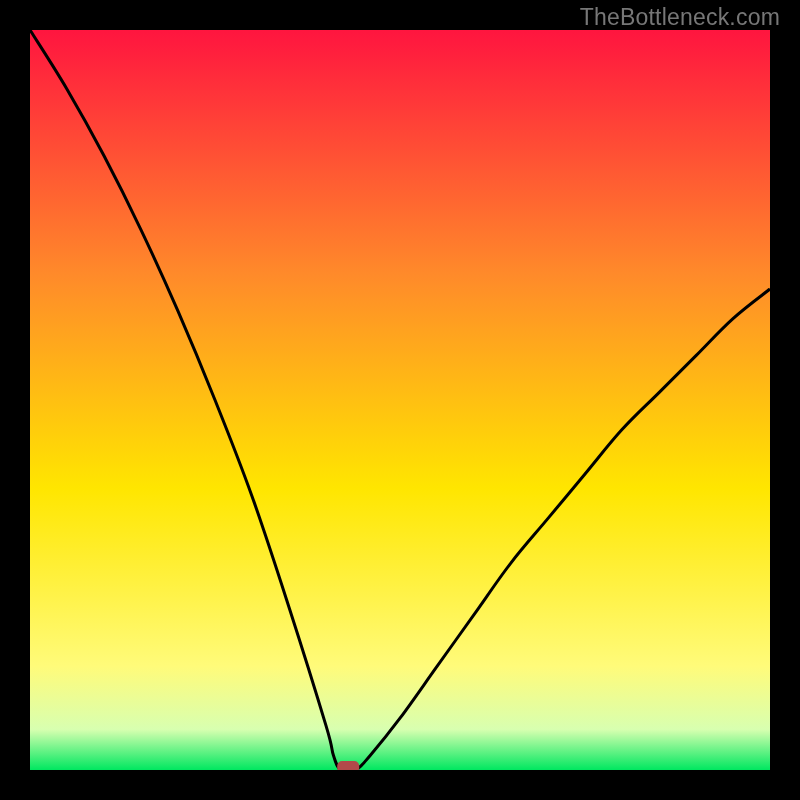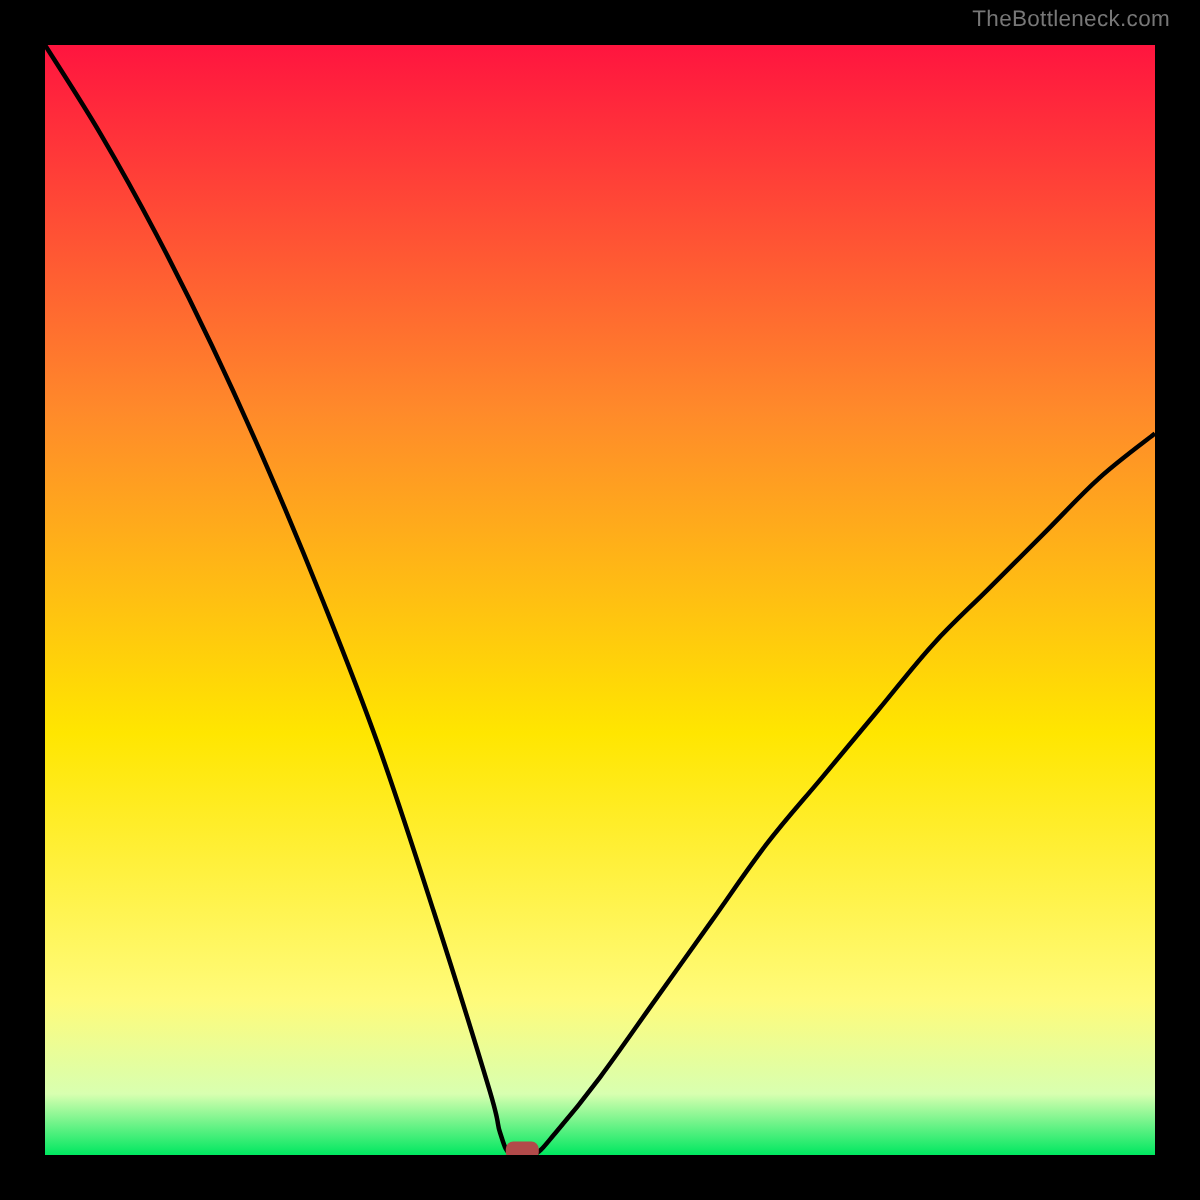--- a/index.html
+++ b/index.html
@@ -28,21 +28,21 @@
   .plot svg {
     display: block;
     width: 100%;
     height: 100%;
   }
   .watermark {
     position: absolute;
     top: 4px;
     right: 20px;
     color: #777;
-    font-size: 15px;
+    font-size: 23px;
     font-weight: 500;
     letter-spacing: 0.2px;
     font-family: Arial, Helvetica, sans-serif;
   }
 </style>
 </head>
 <body>
 
 <div class="frame">
 

